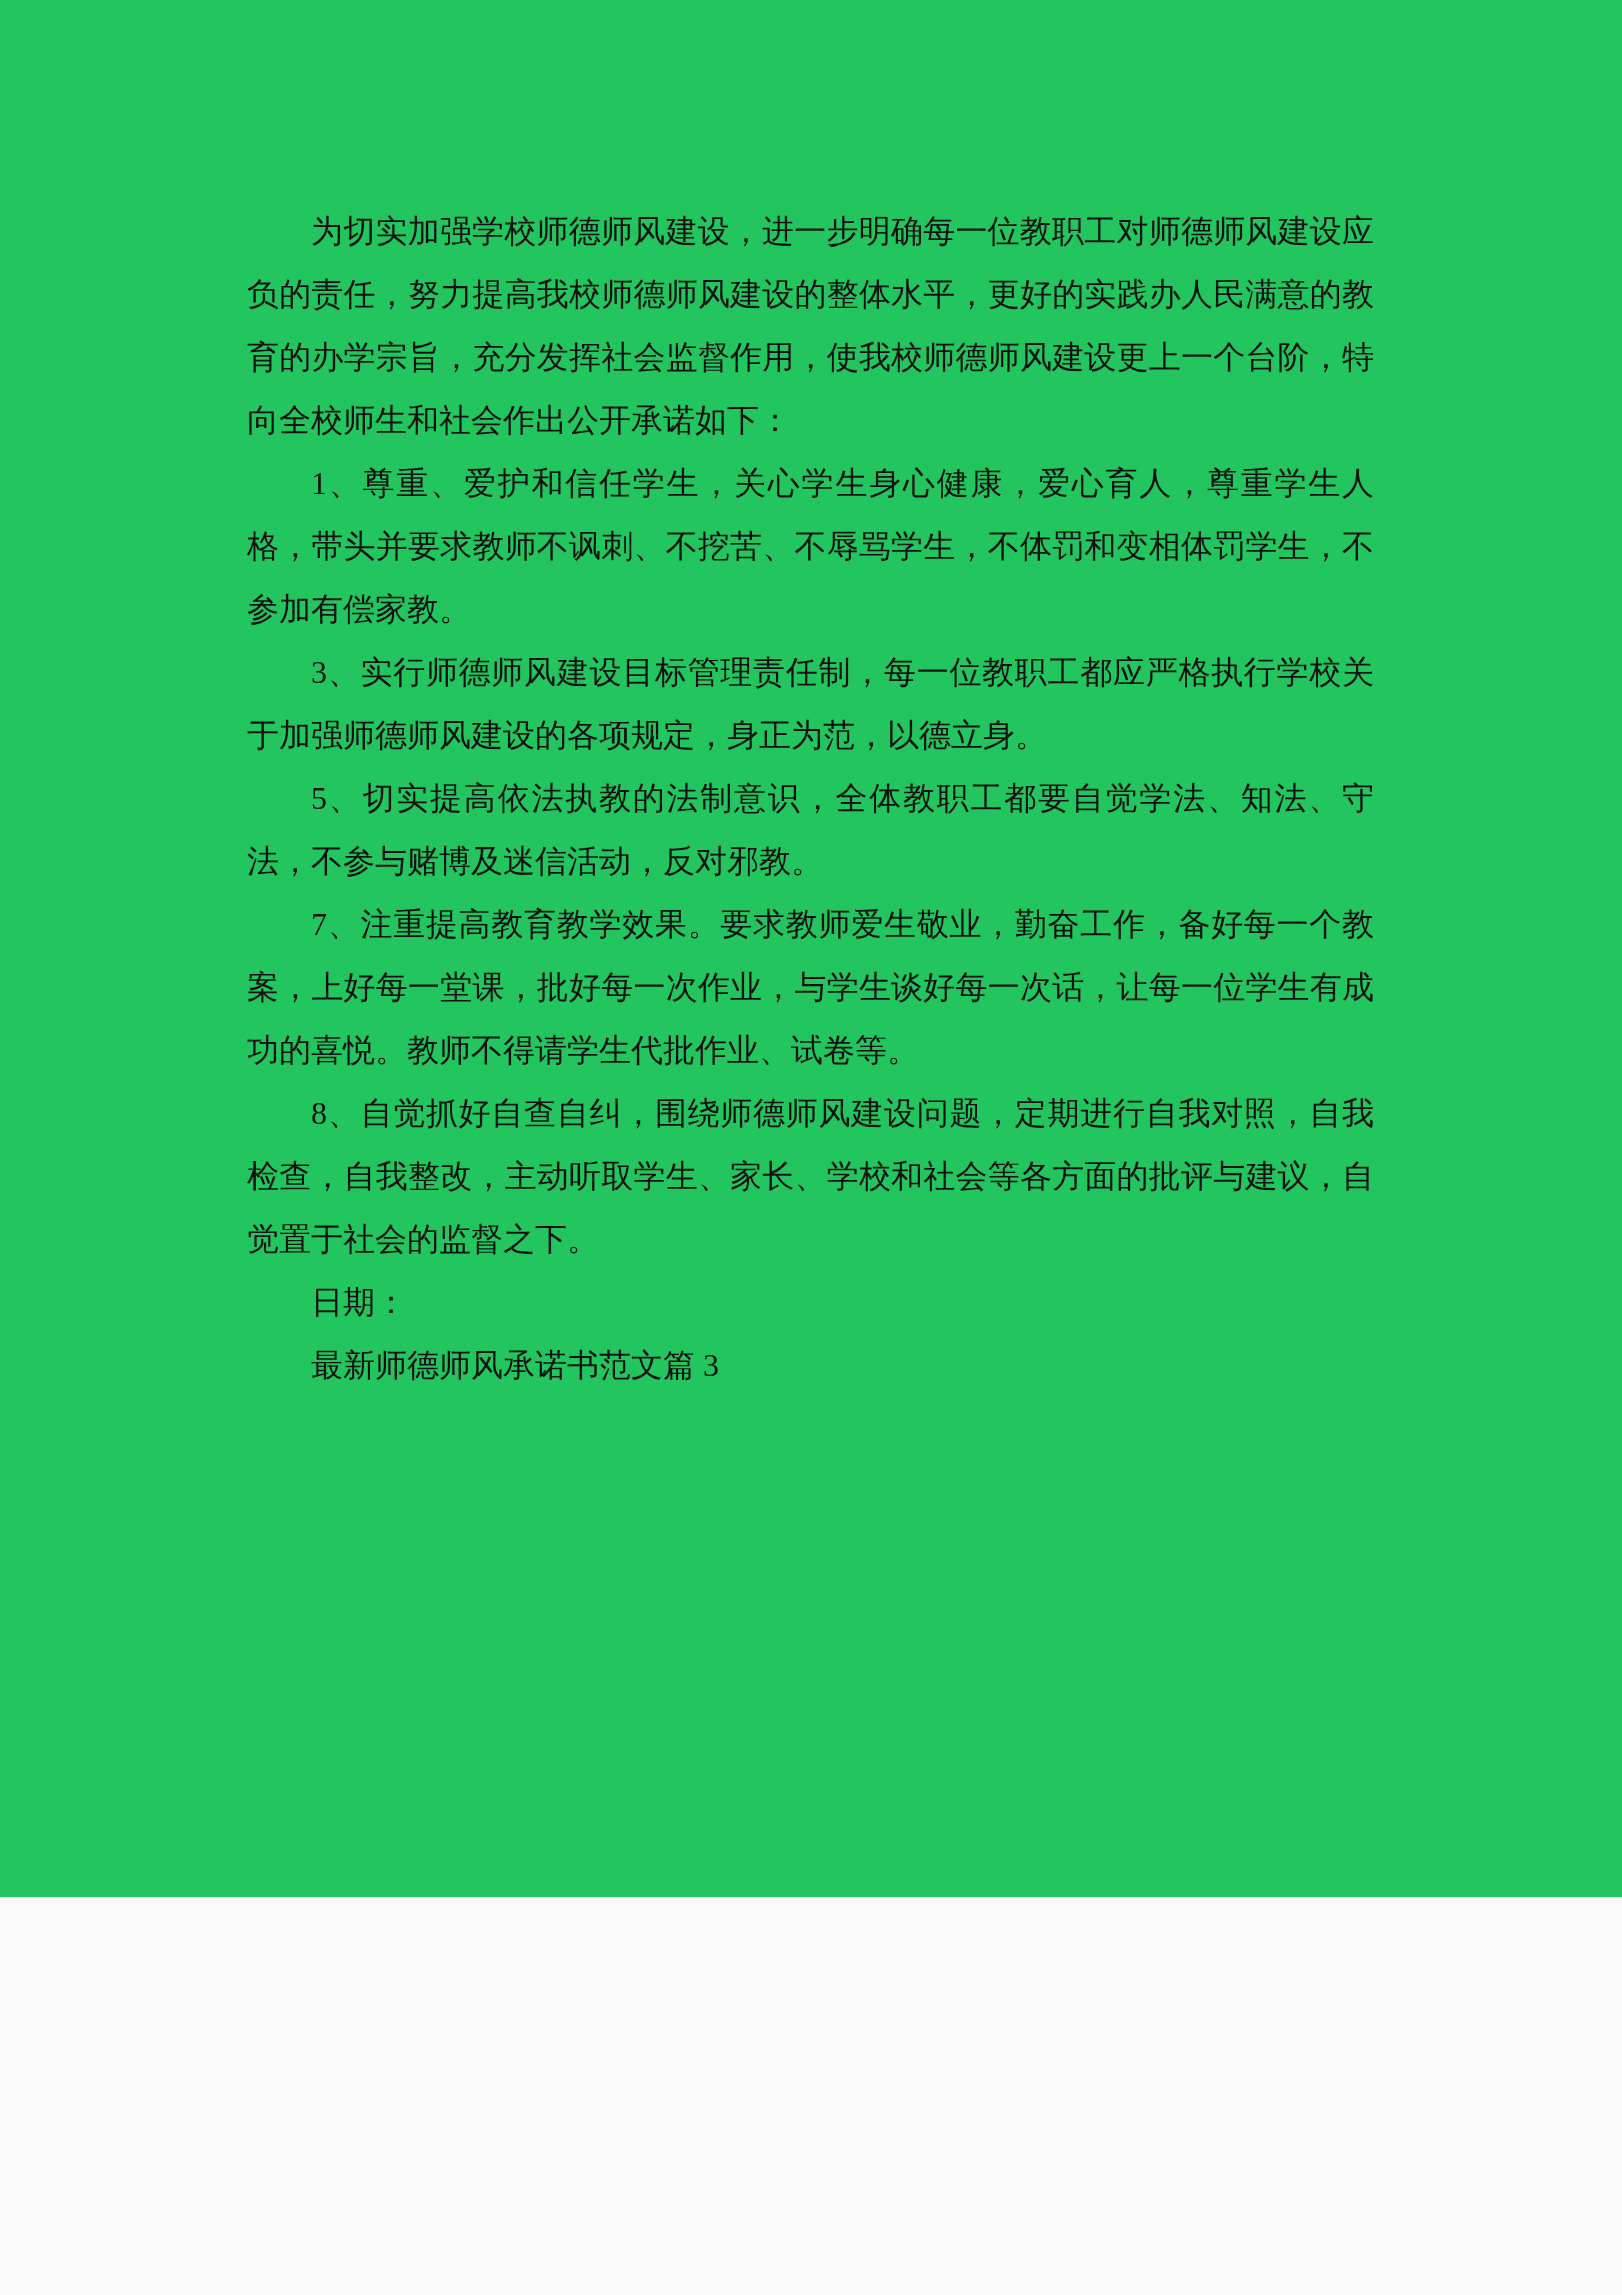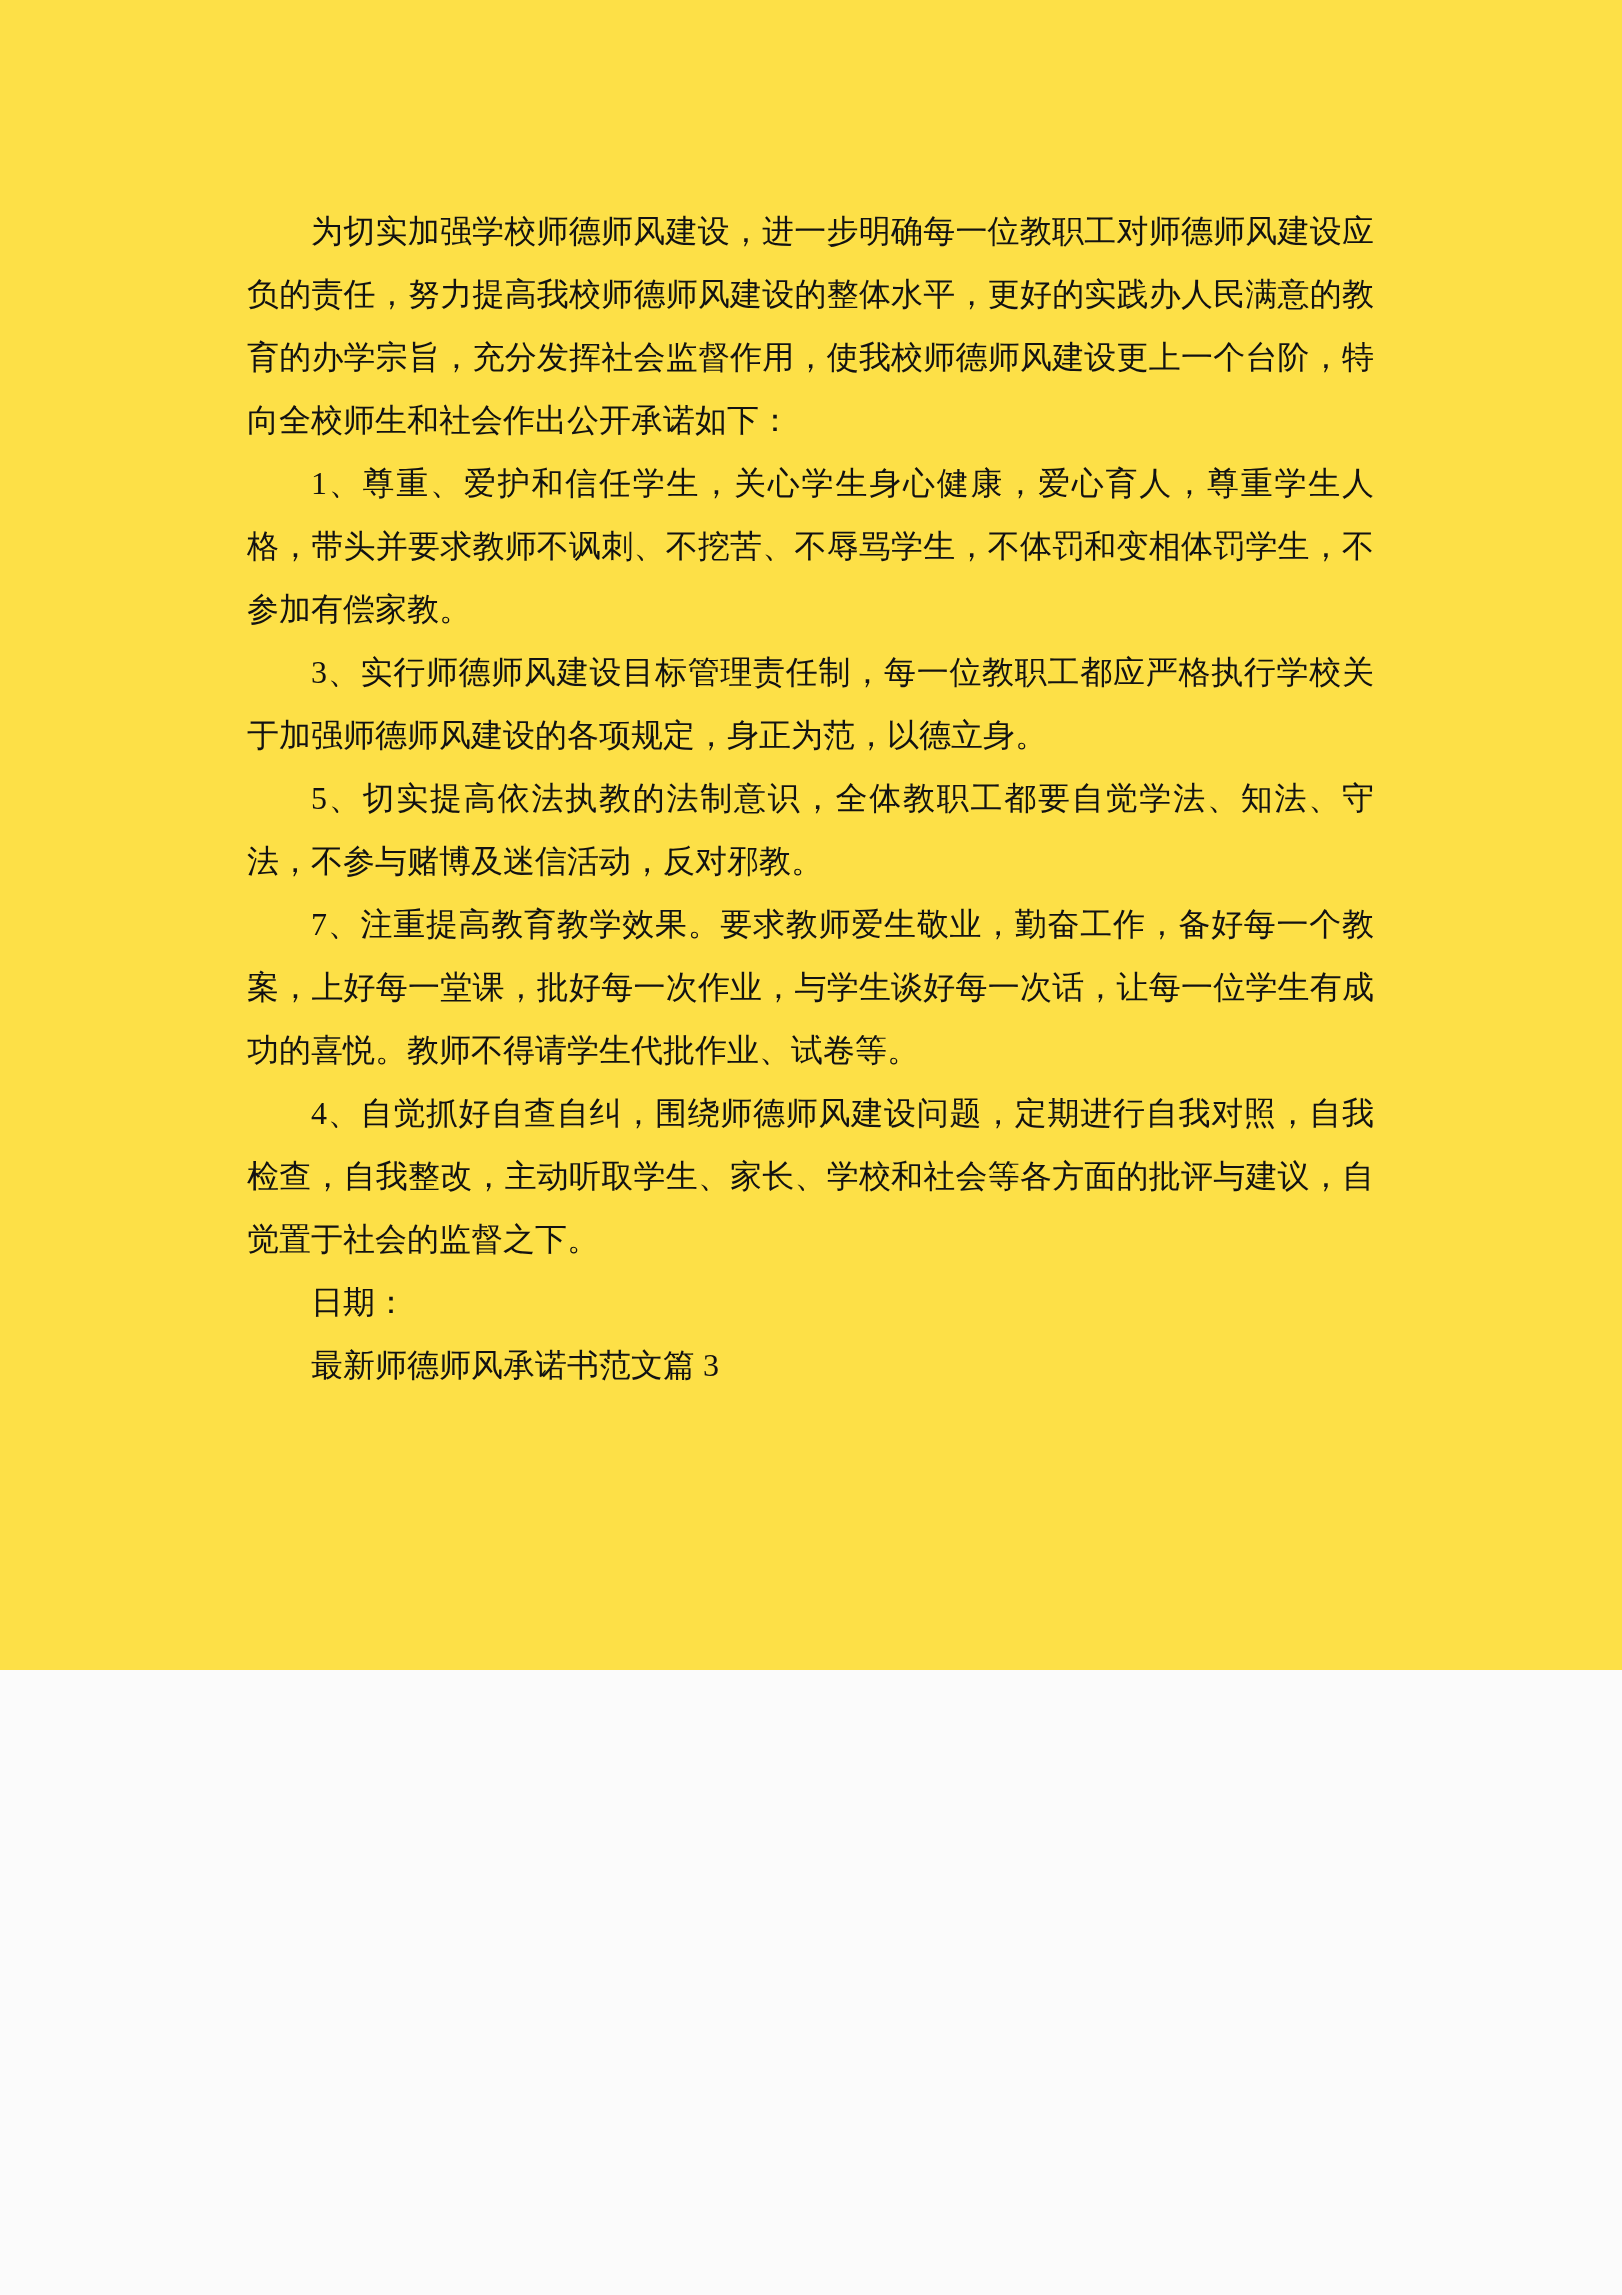--- a/index.html
+++ b/index.html
@@ -3,22 +3,22 @@
 <meta charset="utf-8">
 <style>
   html, body {
     margin: 0;
     padding: 0;
     background: #fbfbfb;
   }
   .page {
     position: relative;
     width: 1623px;
-    height: 1670px;
-    background: #fde047;
+    height: 1897px;
+    background: #22c55e;
     overflow: hidden;
   }
   .content {
     position: absolute;
     left: 247px;
     top: 200px;
     width: 1127px;
     color: #121212;
     font-family: "Liberation Serif", "DejaVu Serif", serif;
     font-size: 32px;
@@ -35,18 +35,18 @@
 </head>
 <body>
 
 <main class="page">
   <section class="content">
     <p>为切实加强学校师德师风建设，进一步明确每一位教职工对师德师风建设应负的责任，努力提高我校师德师风建设的整体水平，更好的实践办人民满意的教育的办学宗旨，充分发挥社会监督作用，使我校师德师风建设更上一个台阶，特向全校师生和社会作出公开承诺如下：</p>
     <p>1、尊重、爱护和信任学生，关心学生身心健康，爱心育人，尊重学生人格，带头并要求教师不讽刺、不挖苦、不辱骂学生，不体罚和变相体罚学生，不参加有偿家教。</p>
     <p>3、实行师德师风建设目标管理责任制，每一位教职工都应严格执行学校关于加强师德师风建设的各项规定，身正为范，以德立身。</p>
     <p>5、切实提高依法执教的法制意识，全体教职工都要自觉学法、知法、守法，不参与赌博及迷信活动，反对邪教。</p>
     <p>7、注重提高教育教学效果。要求教师爱生敬业，勤奋工作，备好每一个教案，上好每一堂课，批好每一次作业，与学生谈好每一次话，让每一位学生有成功的喜悦。教师不得请学生代批作业、试卷等。</p>
-    <p>4、自觉抓好自查自纠，围绕师德师风建设问题，定期进行自我对照，自我检查，自我整改，主动听取学生、家长、学校和社会等各方面的批评与建议，自觉置于社会的监督之下。</p>
+    <p>8、自觉抓好自查自纠，围绕师德师风建设问题，定期进行自我对照，自我检查，自我整改，主动听取学生、家长、学校和社会等各方面的批评与建议，自觉置于社会的监督之下。</p>
     <p>日期：</p>
     <p>最新师德师风承诺书范文篇 3</p>
   </section>
 </main>
 
 
 </body></html>

